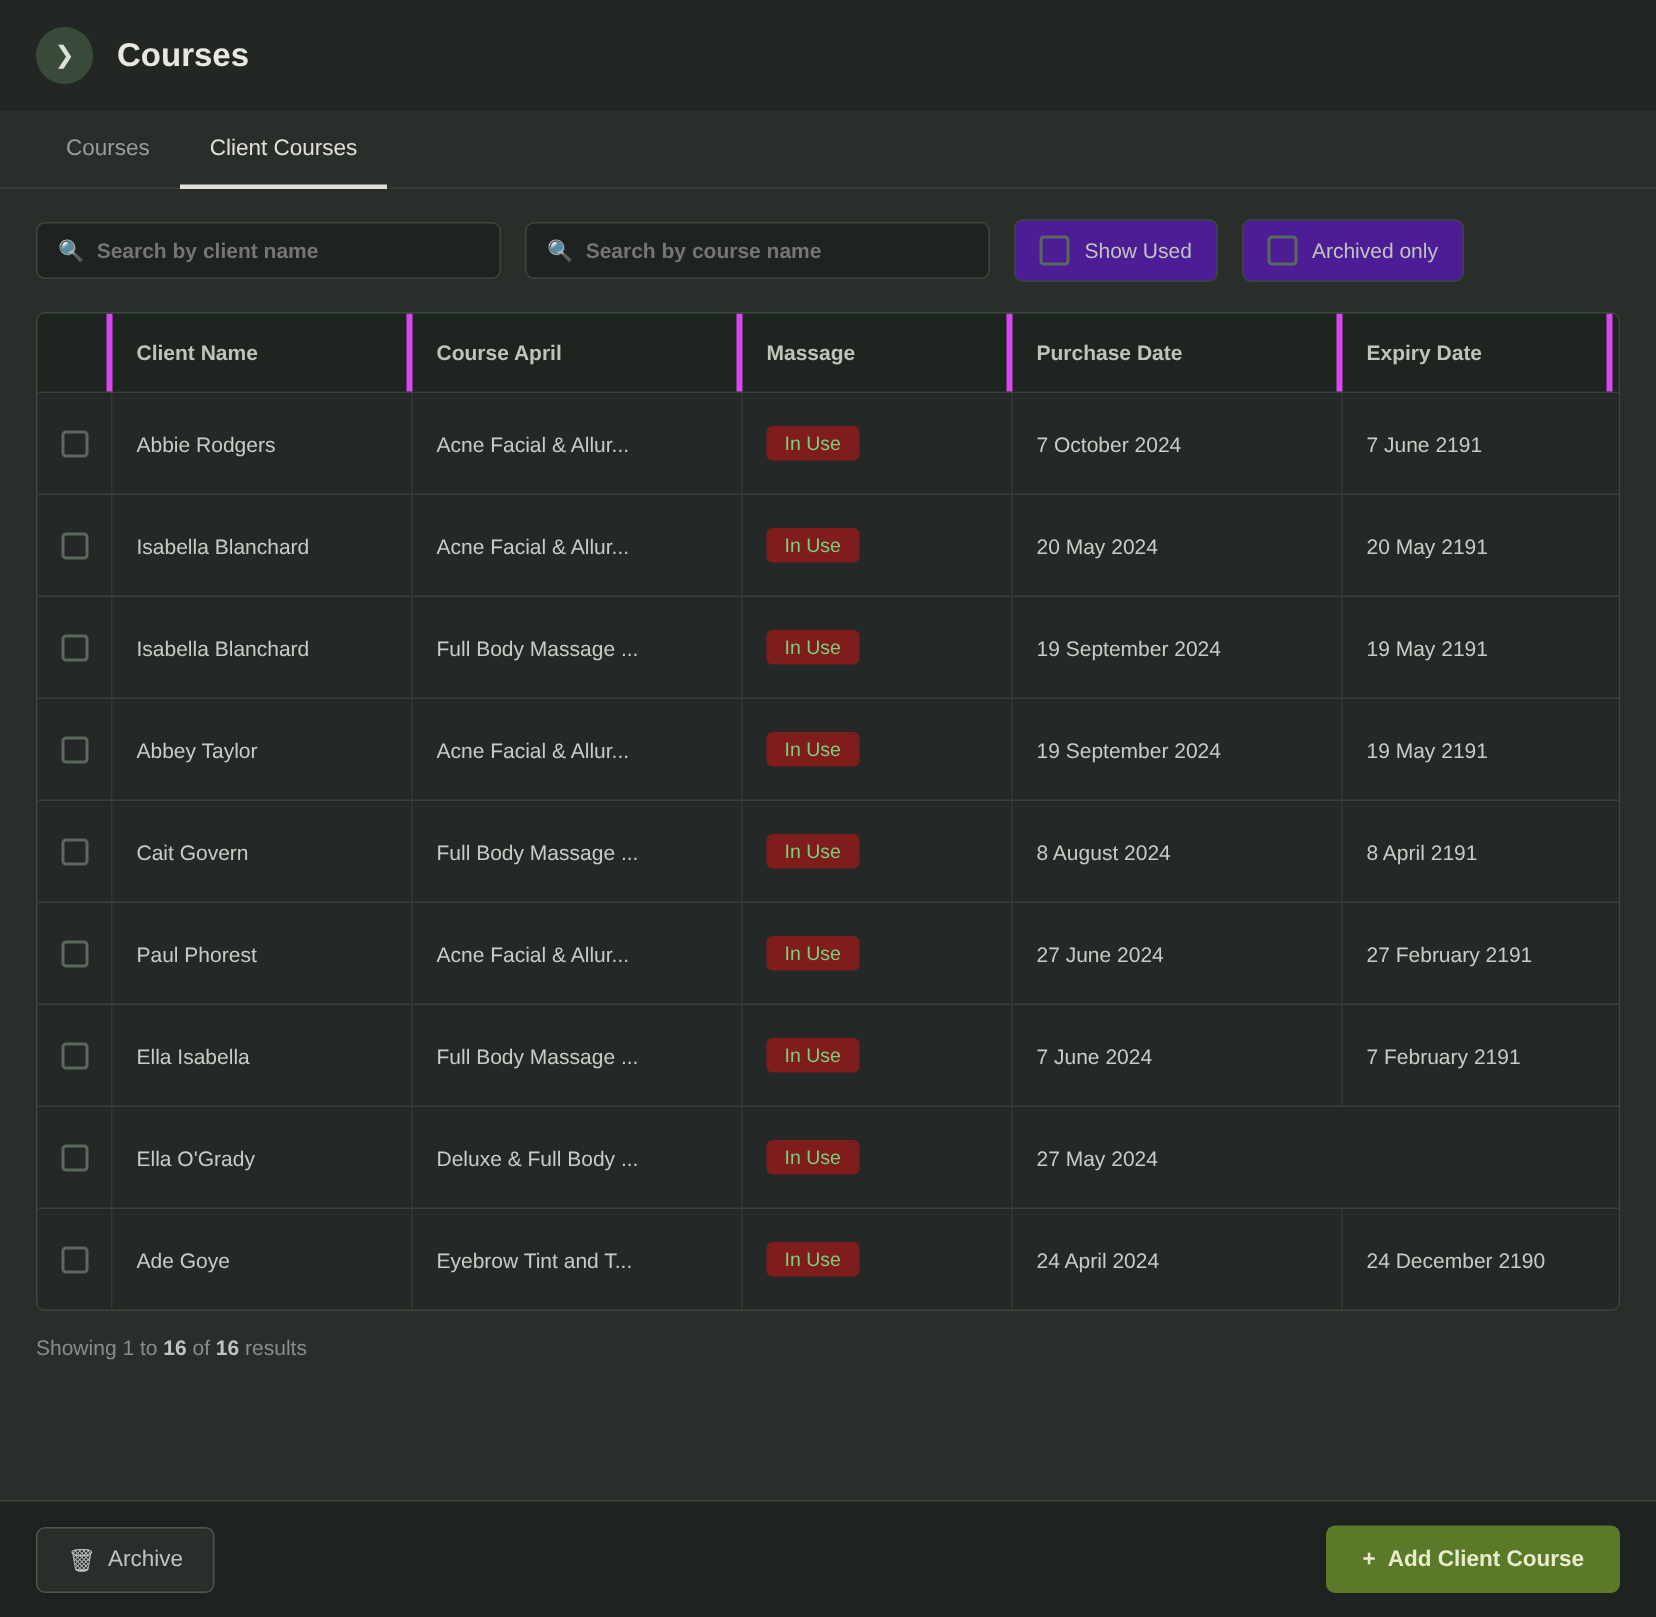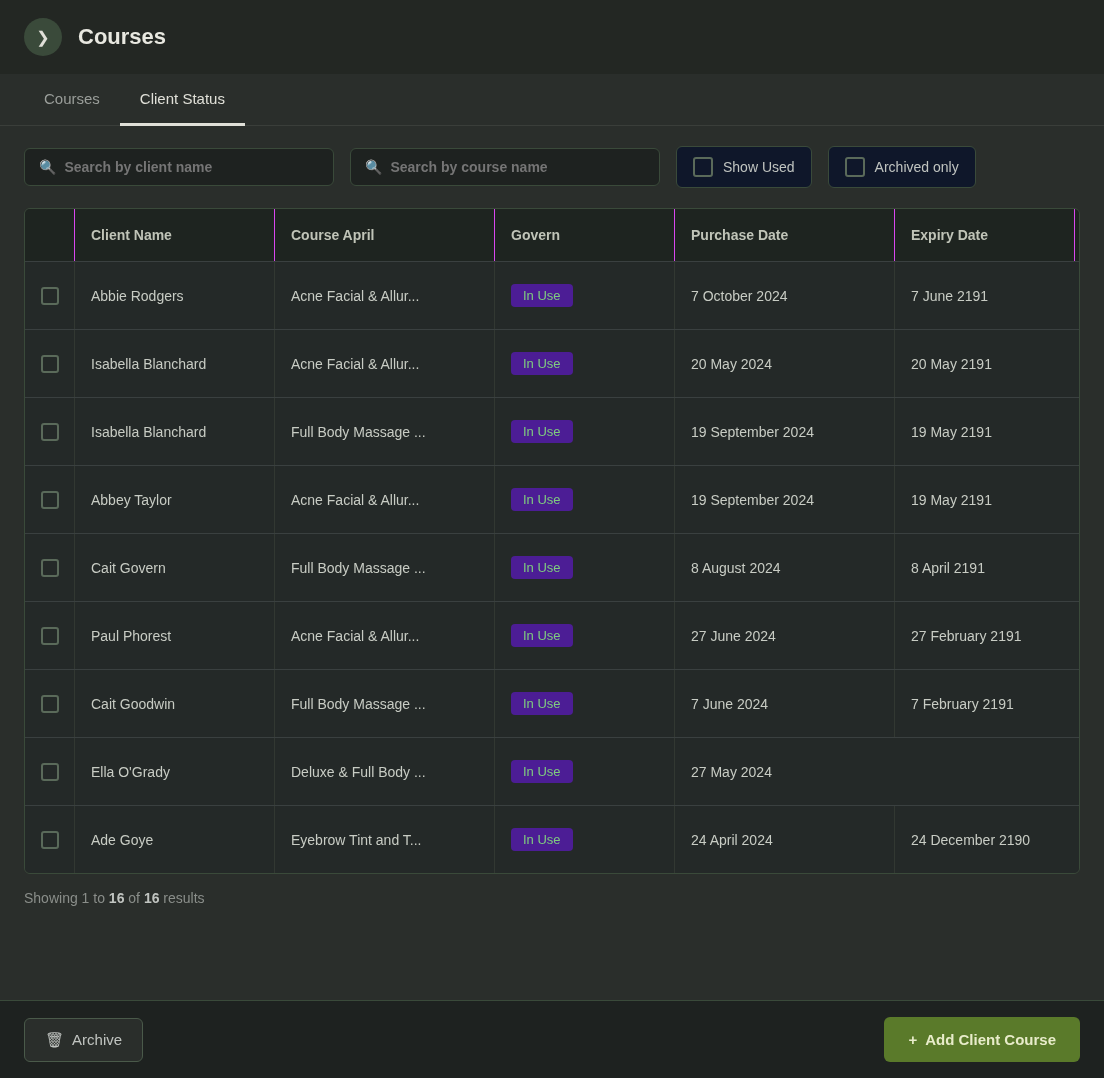--- a/index.html
+++ b/index.html
@@ -98,21 +98,21 @@
 
     .search-icon-svg {
       color: #6a6e6a;
       font-size: 14px;
     }
 
     .toggle-btn {
       display: flex;
       align-items: center;
       gap: 10px;
-      background-color: #0f172a;
+      background-color: #4c1d95;
       border: 1px solid #3a4a3a;
       border-radius: 6px;
       padding: 10px 16px;
       cursor: pointer;
       color: #c0c4c0;
       font-size: 14px;
       text-align: center;
     }
 
     .checkbox-box {
@@ -139,21 +139,21 @@
       grid-template-columns: 50px 200px 220px 180px 220px 180px 20px;
       background-color: #1e2420;
       padding: 0;
     }
 
     .col-header {
       padding: 18px 16px;
       font-size: 14px;
       font-weight: 600;
       color: #c0c4b8;
-      border-right: 1px solid #d946ef;
+      border-right: 4px solid #d946ef;
     }
 
     .col-header:last-child {
       border-right: none;
     }
 
     .table-body {
       max-height: 640px;
       overflow-y: auto;
     }
@@ -189,21 +189,21 @@
     .row-checkbox {
       width: 18px;
       height: 18px;
       border: 2px solid #5a6a5a;
       border-radius: 3px;
       background: transparent;
       cursor: pointer;
     }
 
     .status-badge {
-      background-color: #4c1d95;
+      background-color: #7f1d1d;
       color: #7fcc7f;
       padding: 4px 12px;
       border-radius: 4px;
       font-size: 13px;
       font-weight: 500;
     }
 
     
     .pagination {
       padding: 16px 24px;
@@ -264,21 +264,21 @@
     <span>❯</span>
   </button>
   <h1 class="page-title">Courses</h1>
 </div>
 
 <div class="tabs">
   <div class="tab">
     <span>Courses</span>
   </div>
   <div class="tab active">
-    <span>Client Status</span>
+    <span>Client Courses</span>
   </div>
 </div>
 
 <div class="controls">
   <div class="search-box">
     <span class="search-icon-svg">🔍</span>
     <input type="text" placeholder="Search by client name" style="">
   </div>
   <div class="search-box">
     <span class="search-icon-svg">🔍</span>
@@ -295,21 +295,21 @@
 </div>
 
 <div class="table-container">
   <div style="display:flex;">
     <div style="flex:1;">
 
       <div class="table-header">
         <div class="col-header"></div>
         <div class="col-header">Client Name</div>
         <div class="col-header">Course April</div>
-        <div class="col-header">Govern</div>
+        <div class="col-header">Massage</div>
         <div class="col-header">Purchase Date</div>
         <div class="col-header">Expiry Date</div>
         <div class="col-header" style="width:14px;padding:0;border-right:none;"></div>
       </div>
 
       <div class="table-body" id="table-body">
 
       <div class="table-row" style="grid-template-columns: 50px 200px 220px 180px 220px 180px;">
       <div class="table-cell cell-checkbox">
         <div class="row-checkbox"></div>
@@ -379,21 +379,21 @@
       <div class="table-cell">
         <span class="status-badge">In Use</span>
       </div>
       <div class="table-cell">27 June 2024</div>
       <div class="table-cell">27 February 2191</div>
     </div>
           <div class="table-row" style="grid-template-columns: 50px 200px 220px 180px 220px 180px;">
       <div class="table-cell cell-checkbox">
         <div class="row-checkbox"></div>
       </div>
-      <div class="table-cell">Cait Goodwin</div>
+      <div class="table-cell">Ella Isabella</div>
       <div class="table-cell">Full Body Massage ...</div>
       <div class="table-cell">
         <span class="status-badge">In Use</span>
       </div>
       <div class="table-cell">7 June 2024</div>
       <div class="table-cell">7 February 2191</div>
     </div>
           <div class="table-row" style="grid-template-columns: 50px 200px 220px 180px 220px 180px;">
       <div class="table-cell cell-checkbox">
         <div class="row-checkbox"></div>

